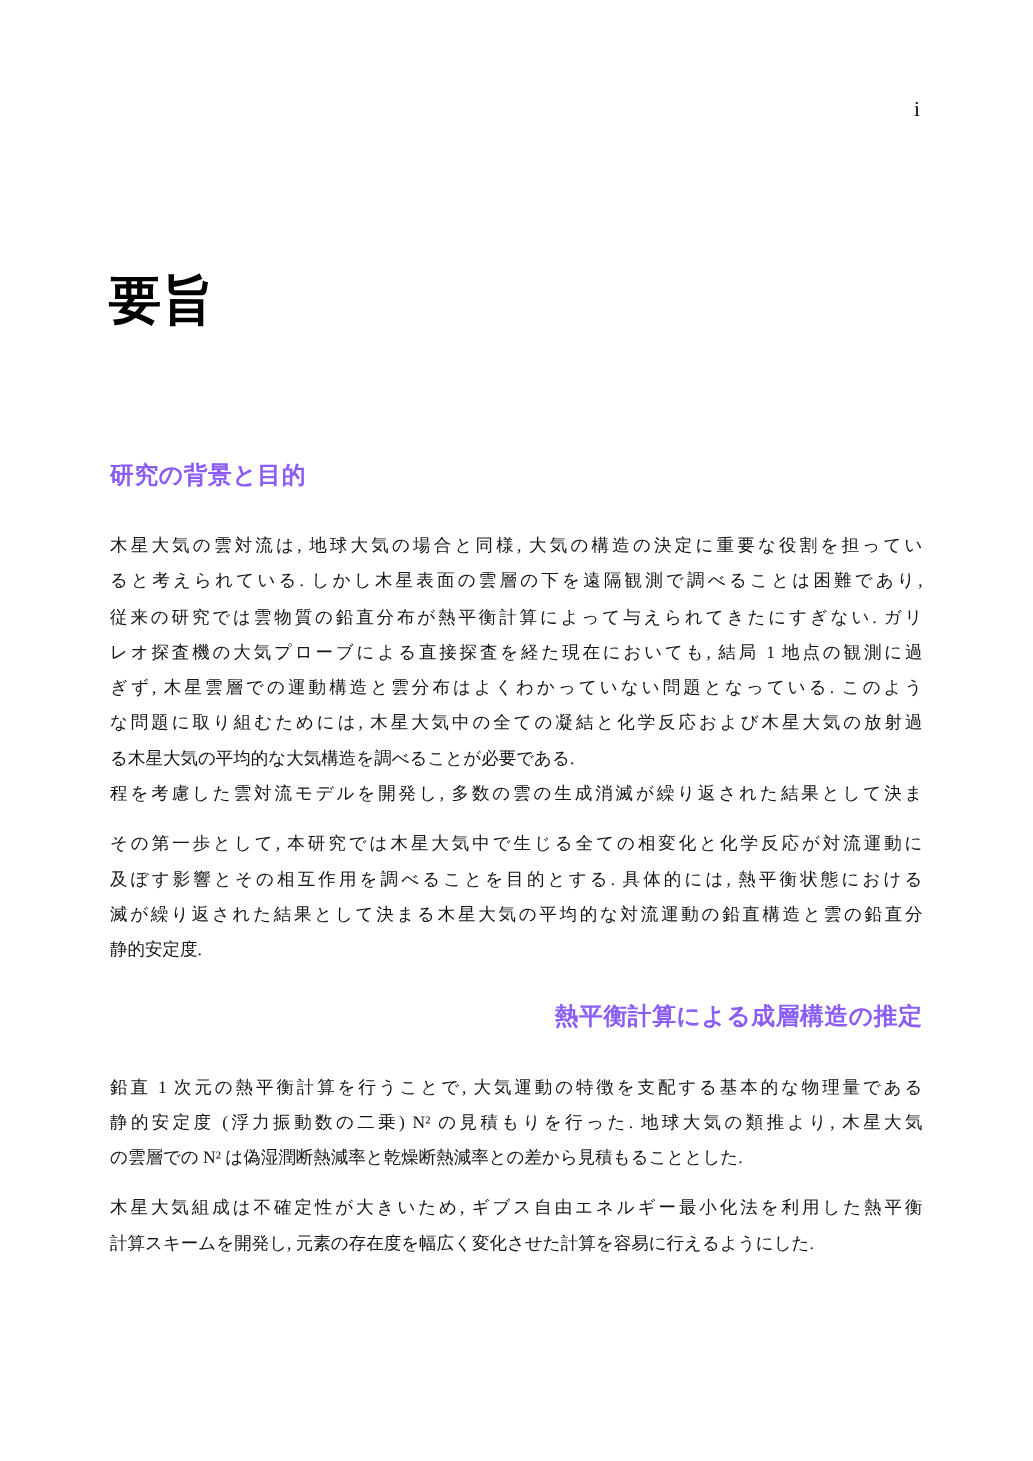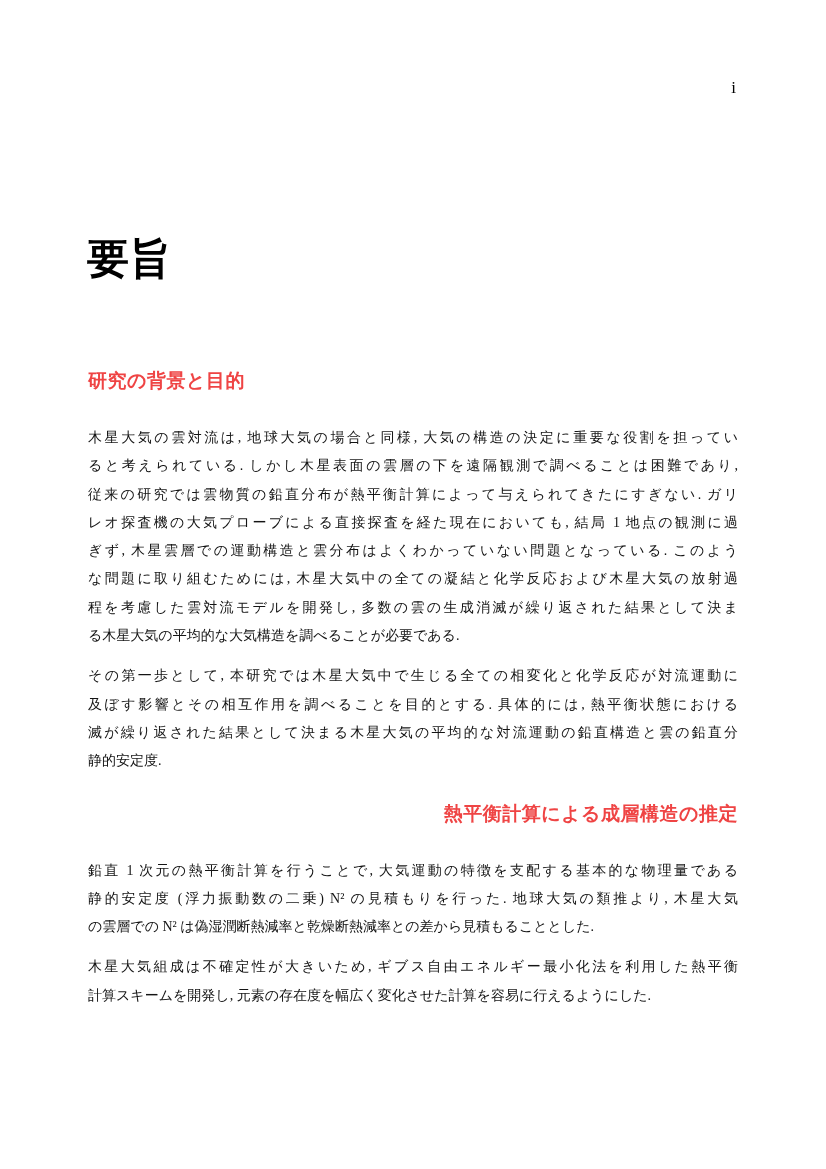--- a/index.html
+++ b/index.html
@@ -20,42 +20,42 @@
     top: 79px;
     right: 90px;
     font-family: "Liberation Serif", "DejaVu Serif", serif;
     font-size: 17px;
     line-height: 1;
     color: #000000;
   }
   .doc-title {
     position: absolute;
     left: 87px;
-    top: 235px;
+    top: 216px;
     font-family: "Liberation Sans", "DejaVu Sans", sans-serif;
     font-weight: 600;
     font-size: 42px;
     line-height: 48px;
     letter-spacing: 0px;
     color: #000000;
     margin: 0;
   }
   .content {
     position: absolute;
     left: 88px;
     top: 369px;
     width: 650px;
   }
   .section-heading {
     font-family: "Liberation Sans", "DejaVu Sans", sans-serif;
     font-weight: 700;
     font-size: 19px;
     line-height: 23px;
     letter-spacing: 0.5px;
-    color: #ef4444;
+    color: #8b5cf6;
     margin: 0 0 32px 0;
   }
   .section + .section .section-heading {
     margin-top: 26px;
     text-align: right;
   }
   .para {
     margin: 0 0 12px 0;
   }
   .line {
@@ -83,22 +83,22 @@
   <div class="content">
       <div class="section">
         <h2 class="section-heading">研究の背景と目的</h2>
         <div class="para">
           <div class="line">木星大気の雲対流は, 地球大気の場合と同様, 大気の構造の決定に重要な役割を担ってい</div>
           <div class="line">ると考えられている. しかし木星表面の雲層の下を遠隔観測で調べることは困難であり,</div>
           <div class="line">従来の研究では雲物質の鉛直分布が熱平衡計算によって与えられてきたにすぎない. ガリ</div>
           <div class="line">レオ探査機の大気プローブによる直接探査を経た現在においても, 結局 1 地点の観測に過</div>
           <div class="line">ぎず, 木星雲層での運動構造と雲分布はよくわかっていない問題となっている. このよう</div>
           <div class="line">な問題に取り組むためには, 木星大気中の全ての凝結と化学反応および木星大気の放射過</div>
+          <div class="line last">る木星大気の平均的な大気構造を調べることが必要である.</div>
           <div class="line">程を考慮した雲対流モデルを開発し, 多数の雲の生成消滅が繰り返された結果として決ま</div>
-          <div class="line last">る木星大気の平均的な大気構造を調べることが必要である.</div>
         </div>
         <div class="para">
           <div class="line">その第一歩として, 本研究では木星大気中で生じる全ての相変化と化学反応が対流運動に</div>
           <div class="line">及ぼす影響とその相互作用を調べることを目的とする. 具体的には, 熱平衡状態における</div>
           <div class="line">滅が繰り返された結果として決まる木星大気の平均的な対流運動の鉛直構造と雲の鉛直分</div>
           <div class="line last">静的安定度.</div>
         </div>
       </div>
       <div class="section">
         <h2 class="section-heading">熱平衡計算による成層構造の推定</h2>

